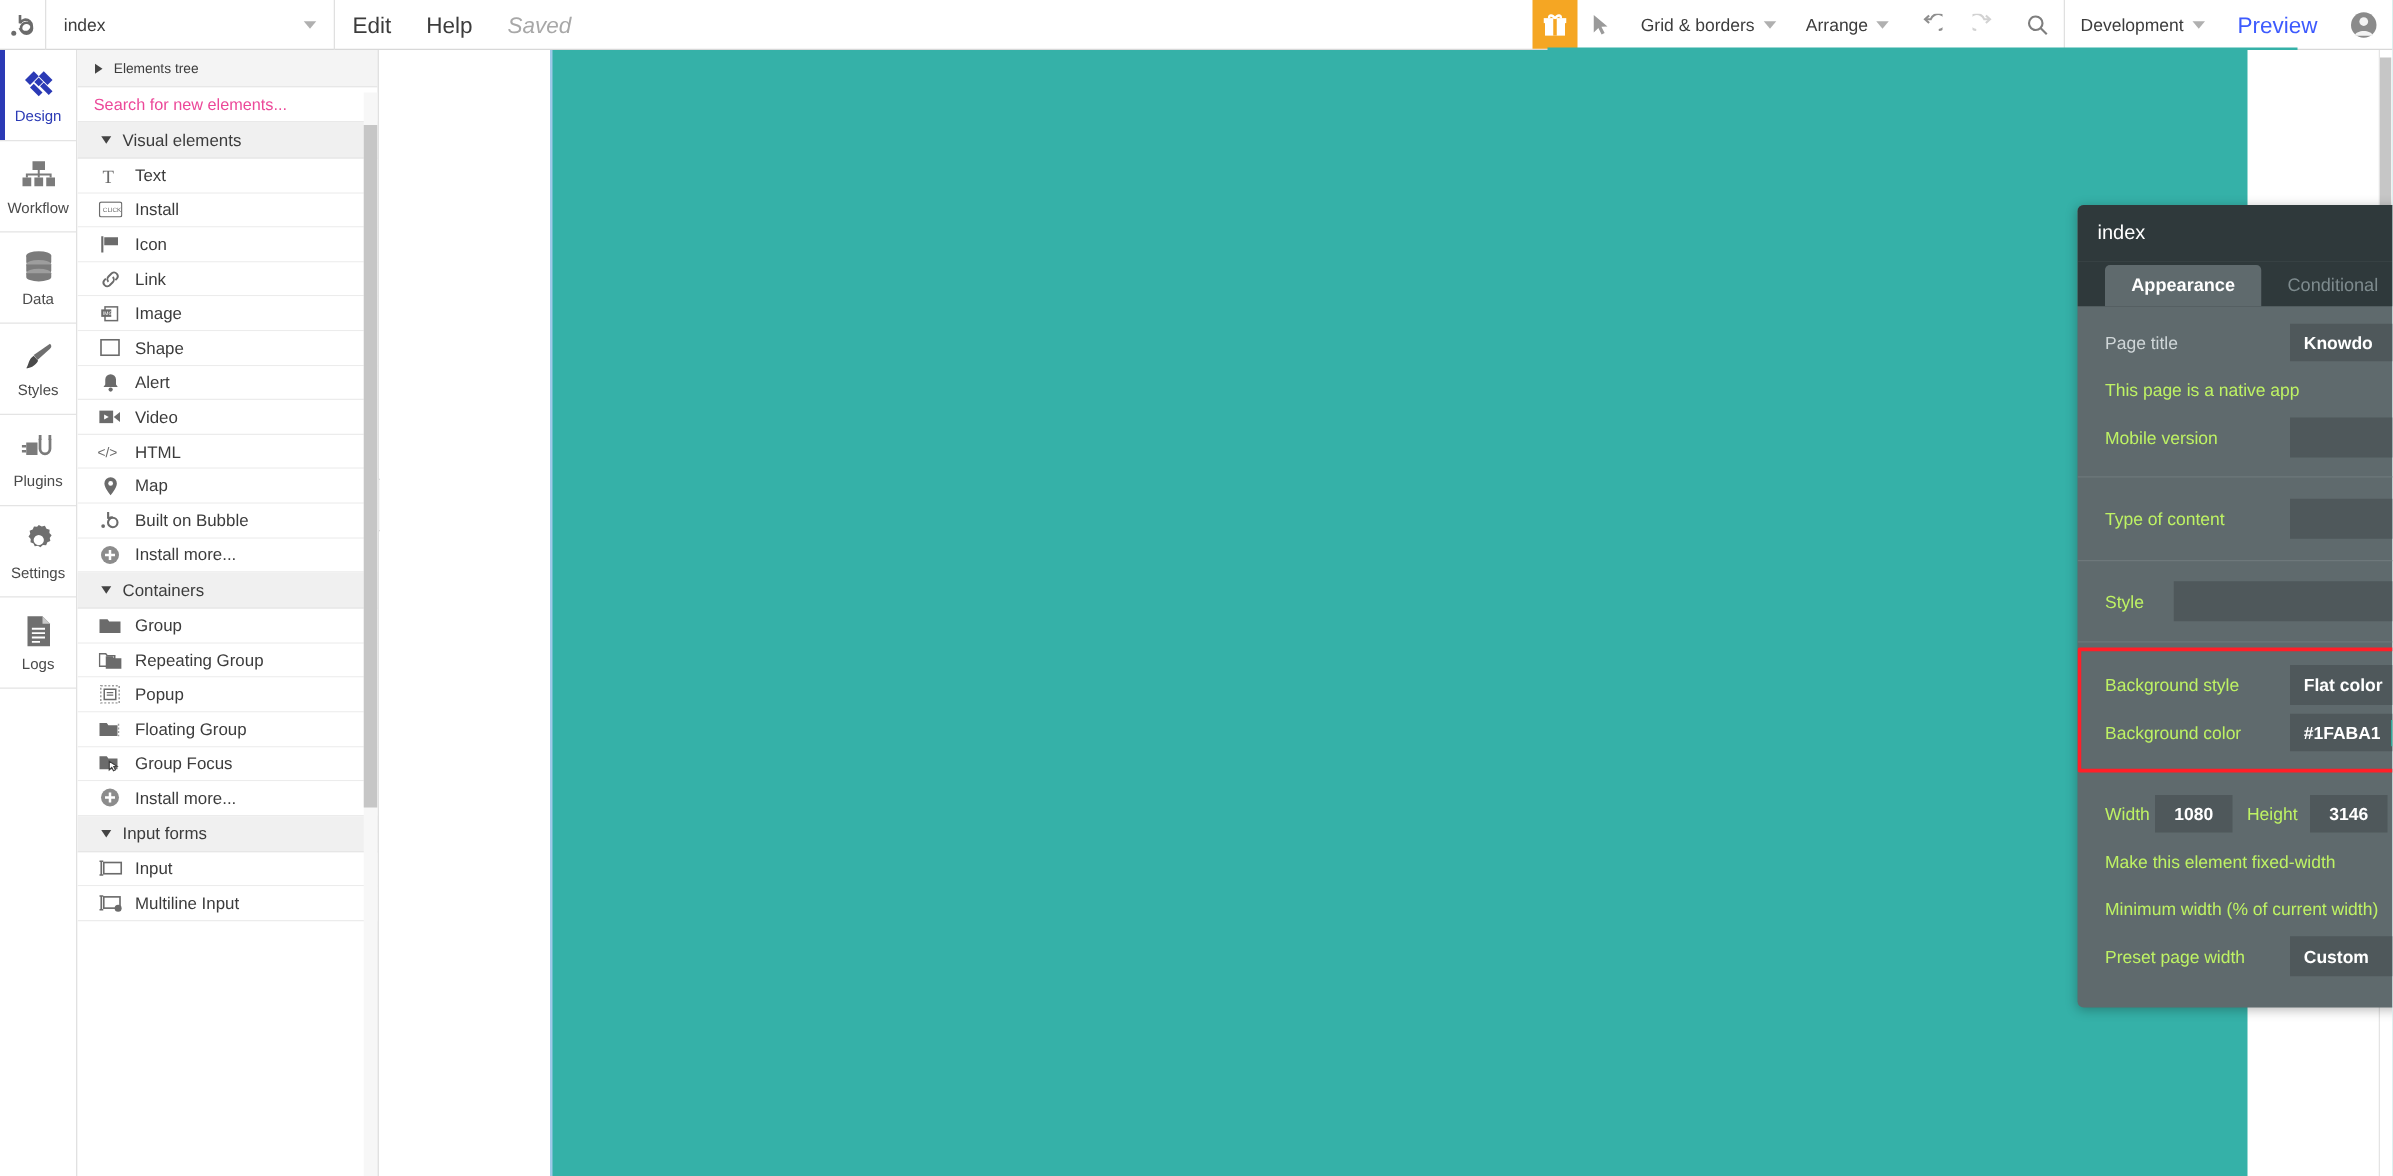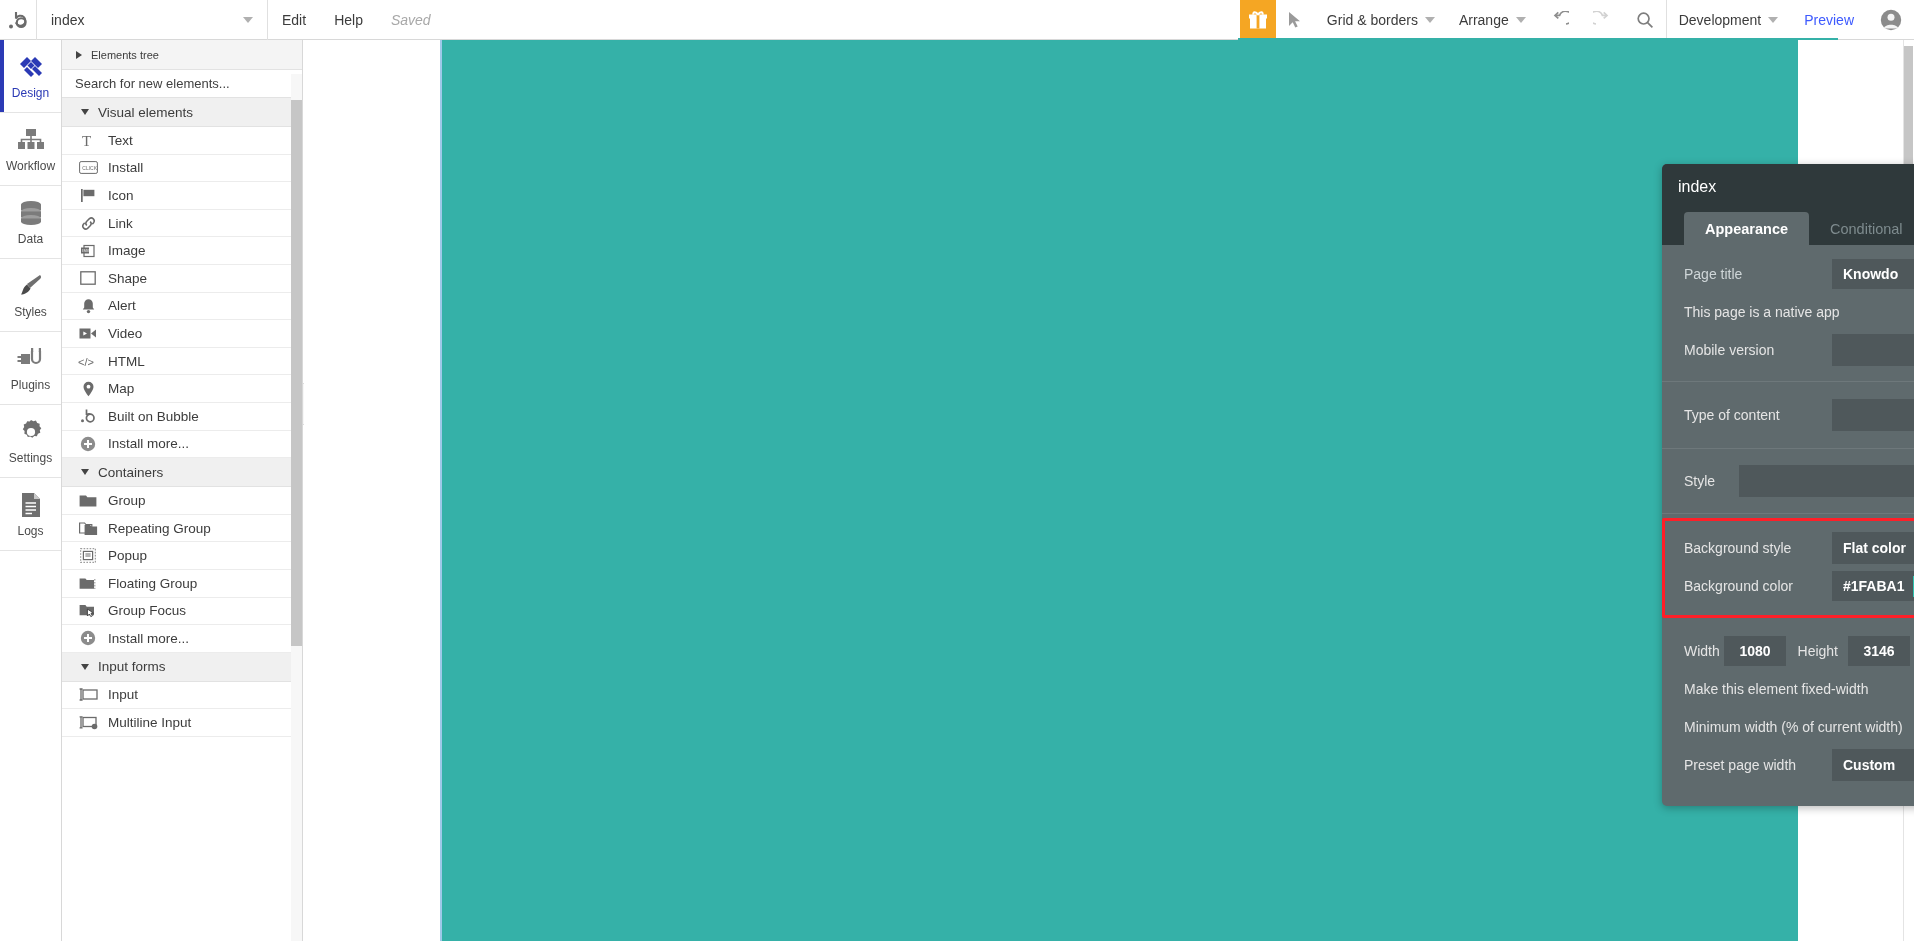--- a/index.html
+++ b/index.html
@@ -28,21 +28,21 @@
   }
   .tb-select .lbl { white-space: nowrap; }
   .caret {
     width: 0; height: 0; border-left: 5px solid transparent;
     border-right: 5px solid transparent; border-top: 6px solid #b0b0b0;
     margin-left: auto; padding-left: 0;
   }
   #page-select { width: 264px; border-left: none; }
   #elem-select { width: 232px; }
   .tb-link {
-    display: flex; align-items: center; padding: 0 14px; font-size: 14px;
+    display: flex; align-items: center; padding: 0 14px; font-size: 18px;
     color: #3c3c3c; height: 40px;
   }
   .tb-muted { color: #a8a8a8; font-style: italic; }
   .tb-spacer { flex: 1; }
   #gift-btn {
     width: 36px; background: #F5A623; display: flex;
     align-items: center; justify-content: center;
   }
   .tb-icon-btn {
     display: flex; align-items: center; justify-content: center;
@@ -95,21 +95,21 @@
   .tree-row {
     height: 30px; display: flex; align-items: center; gap: 9px;
     padding-left: 14px; font-size: 11px; color: #3c3c3c;
     background: #f4f4f4; border-bottom: 1px solid #e2e2e2;
   }
   .tri-right { width: 0; height: 0; border-top: 4.5px solid transparent; border-bottom: 4.5px solid transparent; border-left: 6px solid #444; }
   .tri-down  { width: 0; height: 0; border-left: 4.5px solid transparent; border-right: 4.5px solid transparent; border-top: 6px solid #444; }
 
   #search-row {
     height: 28px; display: flex; align-items: center; padding-left: 13px;
-    font-size: 13px; color: #404040; border-bottom: 1px solid #e2e2e2;
+    font-size: 13px; color: #ec4899; border-bottom: 1px solid #e2e2e2;
     background: #fff;
   }
   .group-head {
     height: 29px; display: flex; align-items: center; gap: 9px;
     padding-left: 19px; font-size: 13.5px; color: #3c3c3c;
     background: #f0f0f0; border-bottom: 1px solid #e2e2e2;
   }
   .el-row {
     height: 27.6px; display: flex; align-items: center; gap: 10px;
     padding-left: 16px; font-size: 13.5px; color: #3c3c3c;
@@ -173,21 +173,21 @@
   .plabel { color: #cfd6d8; font-size: 14px; flex: 0 0 auto; }
   .pfield {
     background: #4f585b; height: 30px; display: flex; align-items: center;
     padding: 0 11px; color: #fff; font-size: 14px; font-weight: bold;
   }
   .pselect {
     background: #4f585b; height: 32px; display: flex; align-items: center;
     padding: 0 11px; color: #fff; font-size: 14px; font-weight: bold;
     position: relative;
   }
-  .pmuted { color: #e5e5e5; }
+  .pmuted { color: #bef264; }
   #hl-box {
     border: 3px solid #ff1f28; margin: 4px 0 0 0; padding: 8px 19px 10px 19px;
     border-radius: 2px;
   }
   .swatch { width: 21px; height: 21px; background: #2ec4b0; margin: 0 9px; }
 </style>
 </head>
 <body>
 
 <div id="app">

